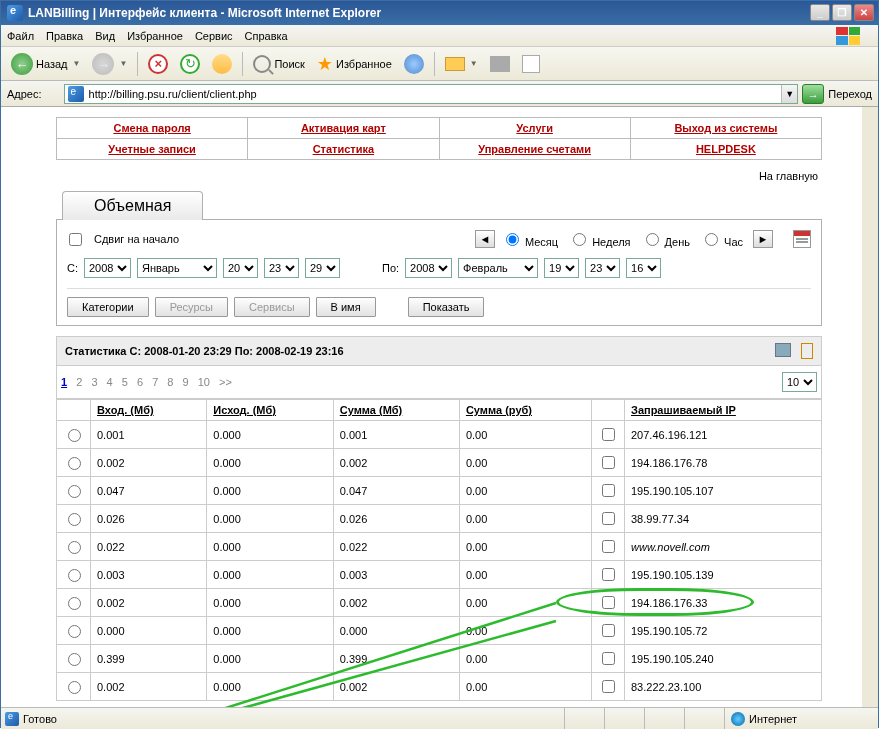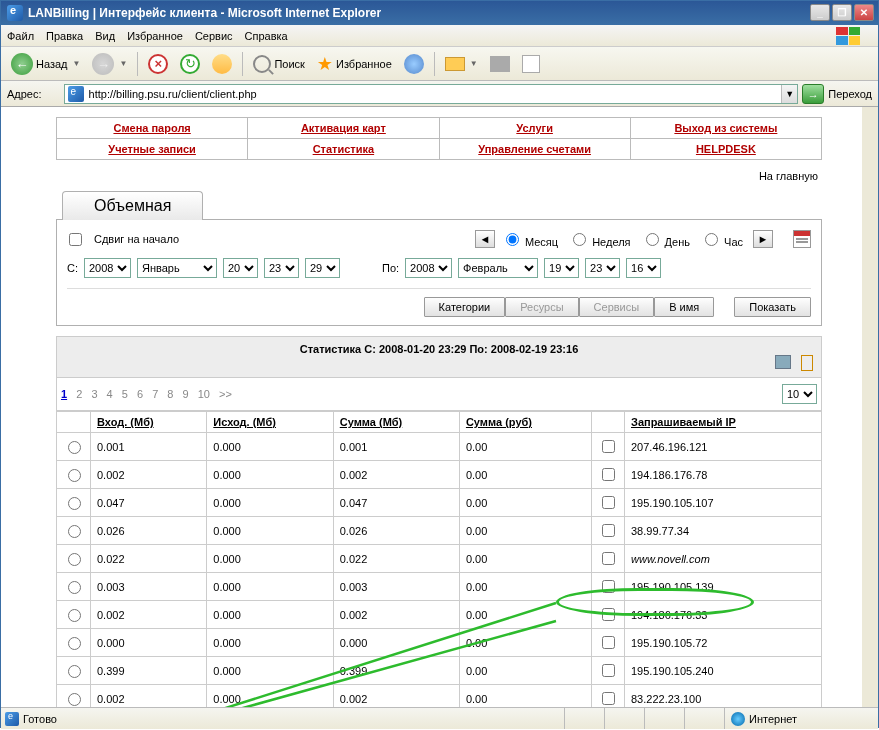--- a/index.html
+++ b/index.html
@@ -178,27 +178,27 @@
   .cal-icon::before{content:"";position:absolute;top:0;left:0;right:0;height:5px;background:#c33;}
   .cal-icon::after{content:"";position:absolute;left:2px;right:2px;top:7px;height:2px;background:#999;box-shadow:0 3px 0 #999;}
   select.sm {
     border:1px solid #7a9; background:#fff; font-size:11px; height:20px;
   }
   .btn {
     border:1px solid #999; background:linear-gradient(#fefefe,#e2e2e2);
     padding:3px 14px; font-size:11px; border-radius:1px; cursor:default;
   }
   .btn.disabled{color:#999;}
-  .btnrow { display:flex; justify-content:flex-end; border-top:1px solid #ddd; padding-top:8px;}
+  .btnrow { display:flex; gap:6px; border-top:1px solid #ddd; padding-top:8px;}
 
   
   .stathdr {
     background:#ededed; border:1px solid #ccc;
     padding:6px 8px; font-weight:bold;
-    display:flex; align-items:center;flex-direction:column;
+    display:flex; align-items:center;
   }
   .stathdr .ico{margin-left:auto; display:flex; gap:10px;}
   .prn-icon{width:16px;height:14px;background:#8ab; border:1px solid #678;}
   .doc-icon{width:12px;height:16px;background:#f5a0;border:1px solid #c80;}
 
   .paginate{display:flex;align-items:center;padding:6px 4px;border:1px solid #ccc;border-top:none;}
   .paginate a{color:#888;margin-right:6px;}
   .paginate a.cur{color:#00c;text-decoration:underline;font-weight:bold;}
   .paginate .pgsize{margin-left:auto;}
 

